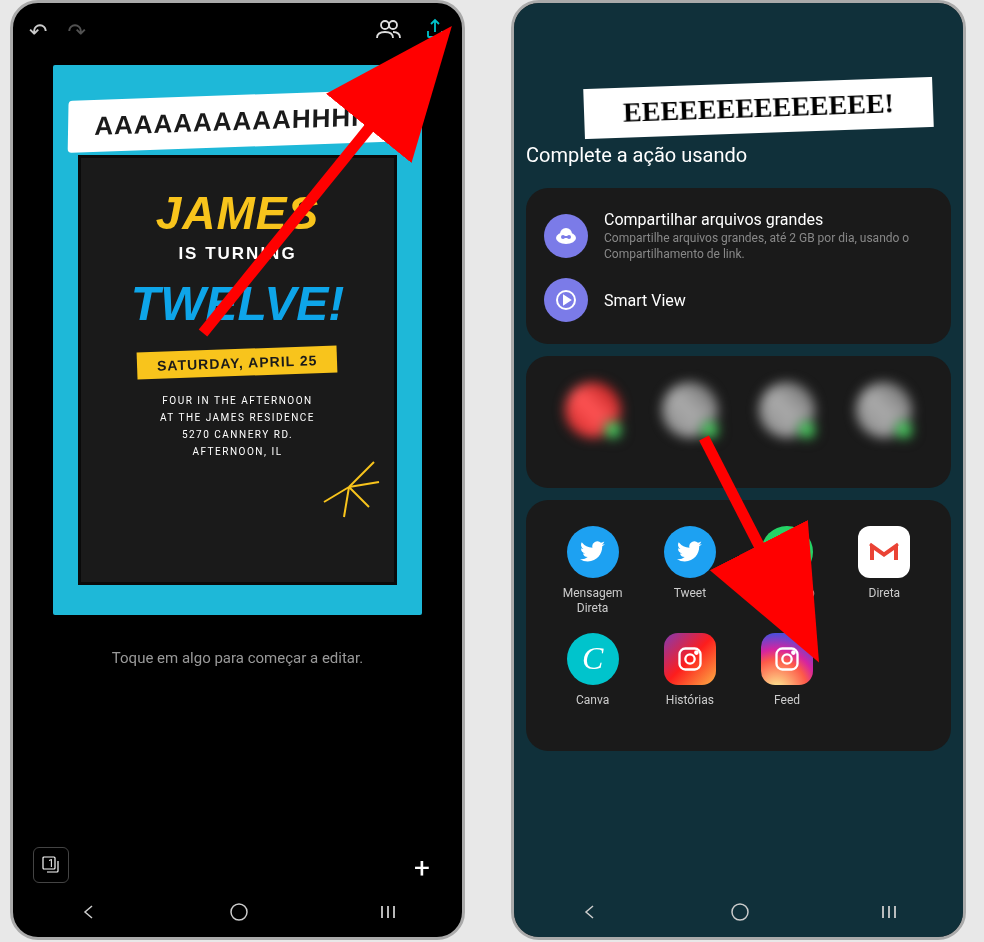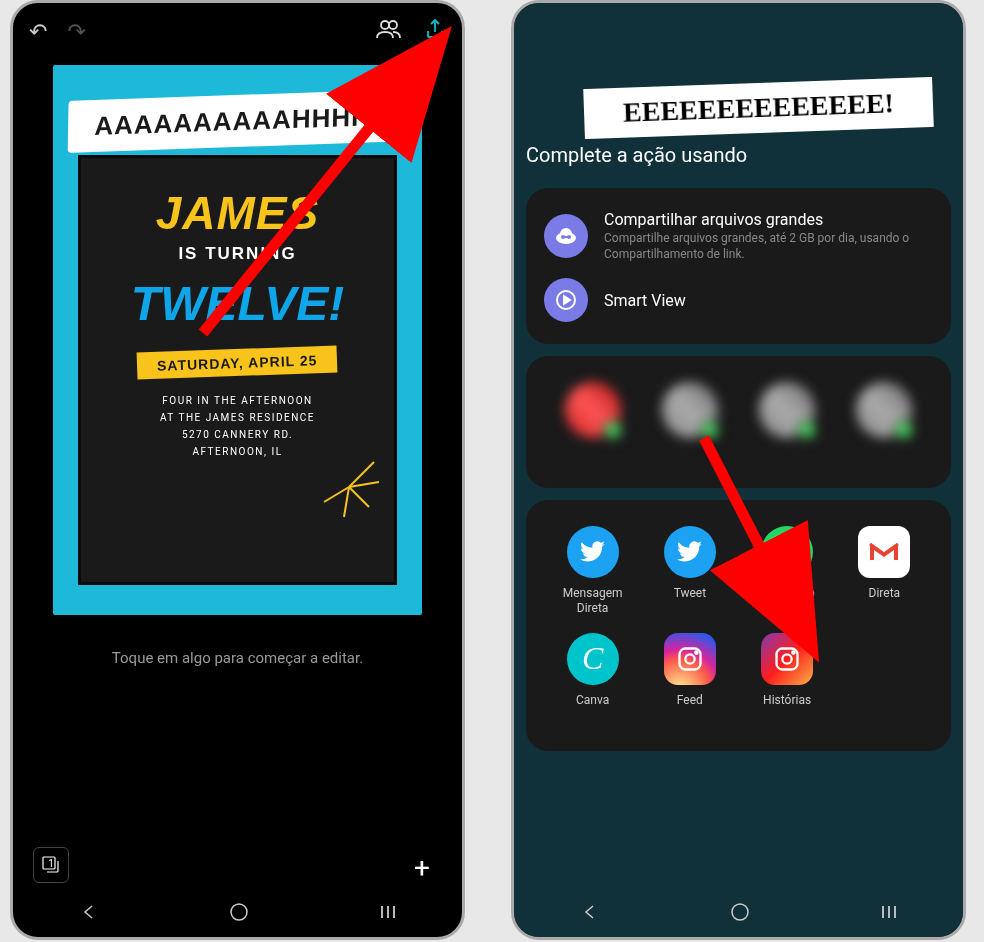--- a/index.html
+++ b/index.html
@@ -273,38 +273,38 @@
               </div>
               <div class="app-label">Direta</div>
             </div>
           <div class="app">
               <div class="app-icon canva">
                 <span style="font-family:serif;font-style:italic;font-size:32px">C</span>
               </div>
               <div class="app-label">Canva</div>
             </div>
           <div class="app">
+              <div class="app-icon insta-st">
+                <svg width="28" height="28" viewBox="0 0 24 24" fill="none" stroke="#fff" stroke-width="2">
+                  <rect x="3" y="3" width="18" height="18" rx="5"></rect>
+                  <circle cx="12" cy="12" r="4"></circle>
+                  <circle cx="17.5" cy="6.5" r="1" fill="#fff"></circle>
+                </svg>
+              </div>
+              <div class="app-label">Histórias</div>
+            </div>
+          <div class="app">
               <div class="app-icon instagram">
                 <svg width="28" height="28" viewBox="0 0 24 24" fill="none" stroke="#fff" stroke-width="2">
                   <rect x="3" y="3" width="18" height="18" rx="5"></rect>
                   <circle cx="12" cy="12" r="4"></circle>
                   <circle cx="17.5" cy="6.5" r="1" fill="#fff"></circle>
                 </svg>
               </div>
               <div class="app-label">Feed</div>
-            </div>
-          <div class="app">
-              <div class="app-icon insta-st">
-                <svg width="28" height="28" viewBox="0 0 24 24" fill="none" stroke="#fff" stroke-width="2">
-                  <rect x="3" y="3" width="18" height="18" rx="5"></rect>
-                  <circle cx="12" cy="12" r="4"></circle>
-                  <circle cx="17.5" cy="6.5" r="1" fill="#fff"></circle>
-                </svg>
-              </div>
-              <div class="app-label">Histórias</div>
             </div>
         </div>
       </div>
     </div>
 
     <div class="navbar">
       <span class="nav-btn"><svg width="22" height="22" viewBox="0 0 22 22" fill="none" stroke="currentColor" stroke-width="1.5">
             <path d="M14 5l-7 6 7 6"></path>
           </svg></span>
       <span class="nav-btn"><svg width="20" height="20" viewBox="0 0 20 20" fill="none" stroke="currentColor" stroke-width="1.5">

